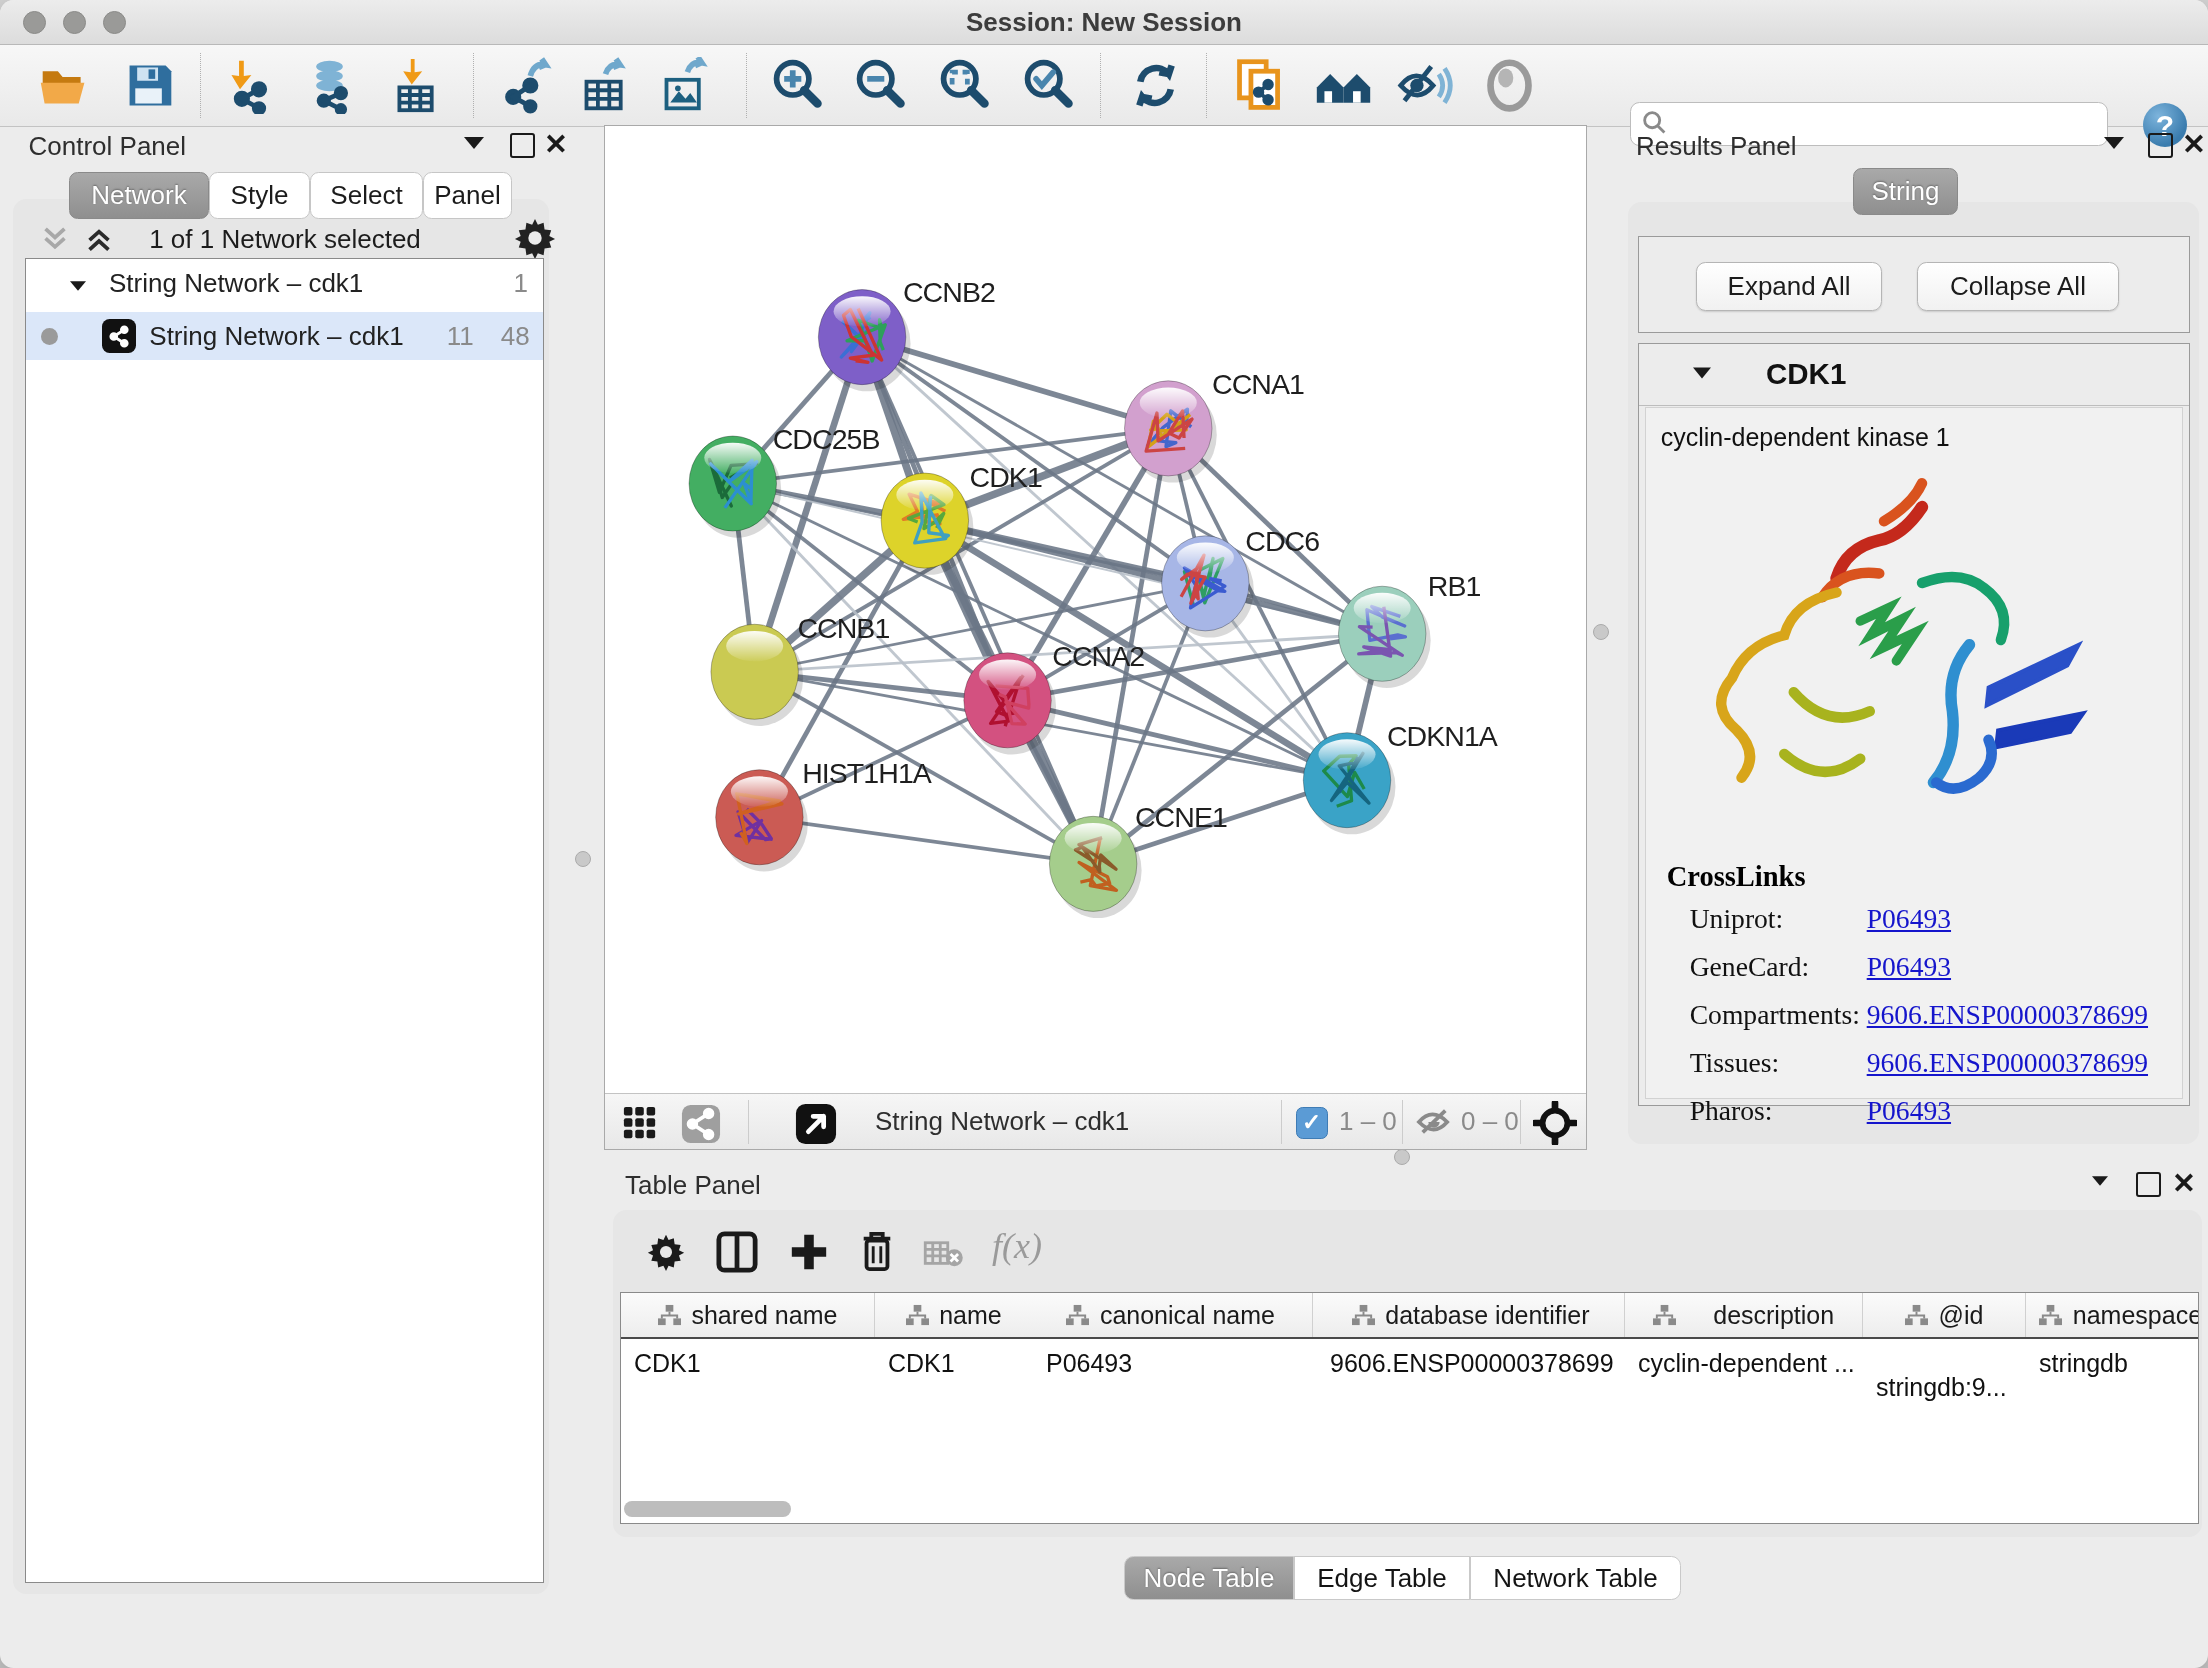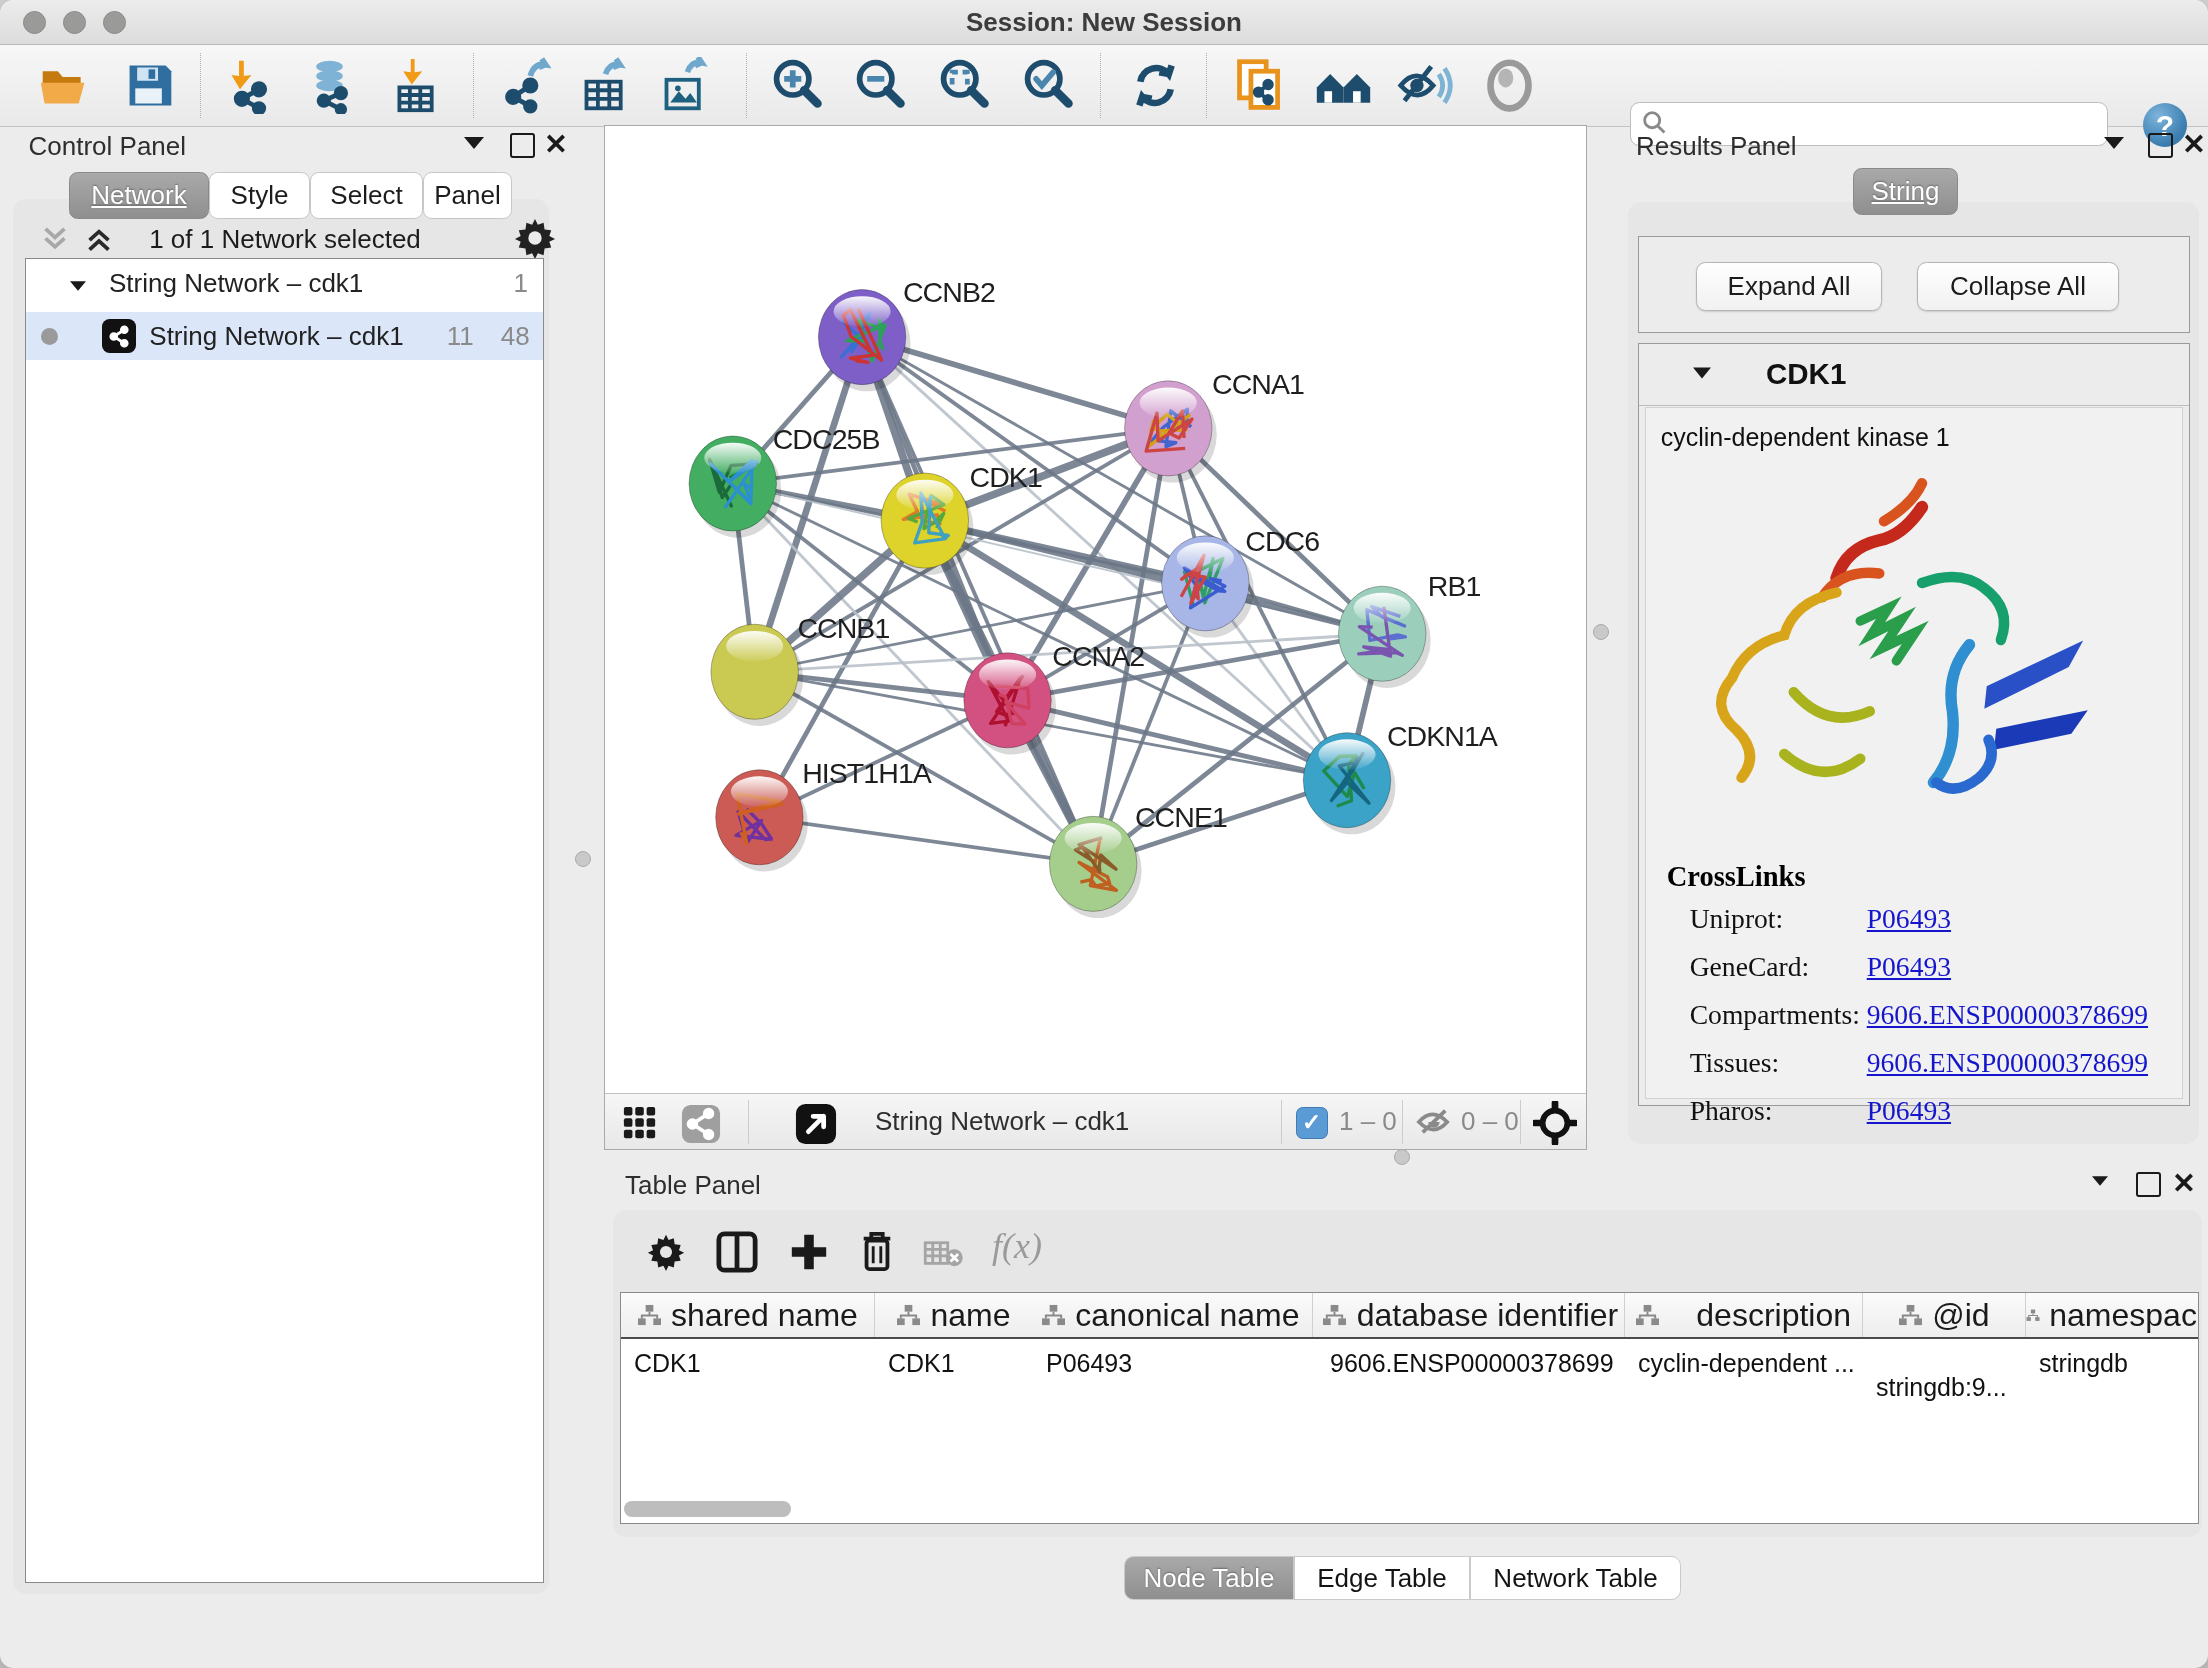--- a/index.html
+++ b/index.html
@@ -32,21 +32,21 @@
   .panel-title{font-size:26px;color:#2e2e2e;}
   .phead-ico{position:absolute;background:none;border:none;padding:0;color:#1a1a1a;}
   .tri-down{width:0;height:0;border-left:10.5px solid transparent;border-right:10.5px solid transparent;
     border-top:12.4px solid #1a1a1a;display:inline-block;}
   .float-ico{width:21px;height:21px;border:2.9px solid #1a1a1a;border-radius:2.9px;display:inline-block;}
   .x-ico{font-size:28.5px;font-weight:bold;color:#1a1a1a;line-height:21px;}
   .container{position:absolute;background:#e6e6e6;border-radius:13.3px;}
   .tab{position:absolute;height:47px;background:#fff;border:1px solid #c6c6c6;
     font-size:26px;color:#1c1c1c;border-radius:8.6px;padding:0;text-align:center;}
   .tab.selected{background:linear-gradient(#a9a9a9,#8f8f8f);color:#fff;border-color:#8a8a8a;
-    text-shadow:0 -1px 1.9px rgba(0,0,0,.35);text-decoration:underline;}
+    text-shadow:0 -1px 1.9px rgba(0,0,0,.35);}
   .whitebox{position:absolute;background:#fff;border:1.9px solid #8a8a8a;}
   
   .treerow{position:absolute;left:0;width:100%;height:48px;display:flex;align-items:center;
     font-size:26px;}
   .treerow .cnt{color:#8a8a8a;}
   .row-selected{background:#dbe7f9;}
   .sharebadge{width:34px;height:34px;border-radius:7.6px;background:#111;display:inline-flex;
     align-items:center;justify-content:center;}
   
   .canvas-col{position:absolute;left:604px;top:125px;width:983px;height:1025px;
@@ -61,21 +61,21 @@
     text-align:center;line-height:29.5px;}
   
   .rbox{position:absolute;background:#ececec;border:1.9px solid #9a9a9a;}
   .btn{background:linear-gradient(#ffffff,#f1f1f1);border:1px solid #b5b5b5;border-radius:9.5px;
     font-size:26px;color:#1c1c1c;box-shadow:0 1px 1.9px rgba(0,0,0,.15);}
   .serif{font-family:"Liberation Serif", serif;}
   .xlink{color:#1515cc;text-decoration:underline;font-family:"Liberation Serif",serif;font-size:27.6px;}
   .xlabel{font-family:"Liberation Serif",serif;font-size:27.6px;color:#111;}
   
   .thead-cell{position:absolute;top:0;height:44px;border-right:1px solid #d0d0d0;
-    display:flex;align-items:center;justify-content:center;gap:9.5px;font-size:32px;color:#1a1a1a;
+    display:flex;align-items:center;justify-content:center;gap:9.5px;font-size:25px;color:#1a1a1a;
     background:linear-gradient(#fbfbfb,#ededed);box-sizing:border-box;overflow:hidden;}
   .tcell{position:absolute;height:46px;line-height:46px;font-size:25px;color:#111;
     padding-left:13.3px;box-sizing:border-box;white-space:nowrap;overflow:hidden;}
   .btab{position:absolute;height:44px;background:#fff;border:1px solid #c9c9c9;font-size:26px;
     color:#141414;padding:0;text-align:center;}
   .btab.selected{background:linear-gradient(#a9a9a9,#8f8f8f);color:#fff;
     text-shadow:0 -1px 1.9px rgba(0,0,0,.35);}
   
   .statusbar{position:absolute;left:0;top:1607px;width:2208px;height:61px;background:#ececec;
     border-top:1.9px solid #bcbcbc;border-radius:0 0 13.3px 13.3px;}

